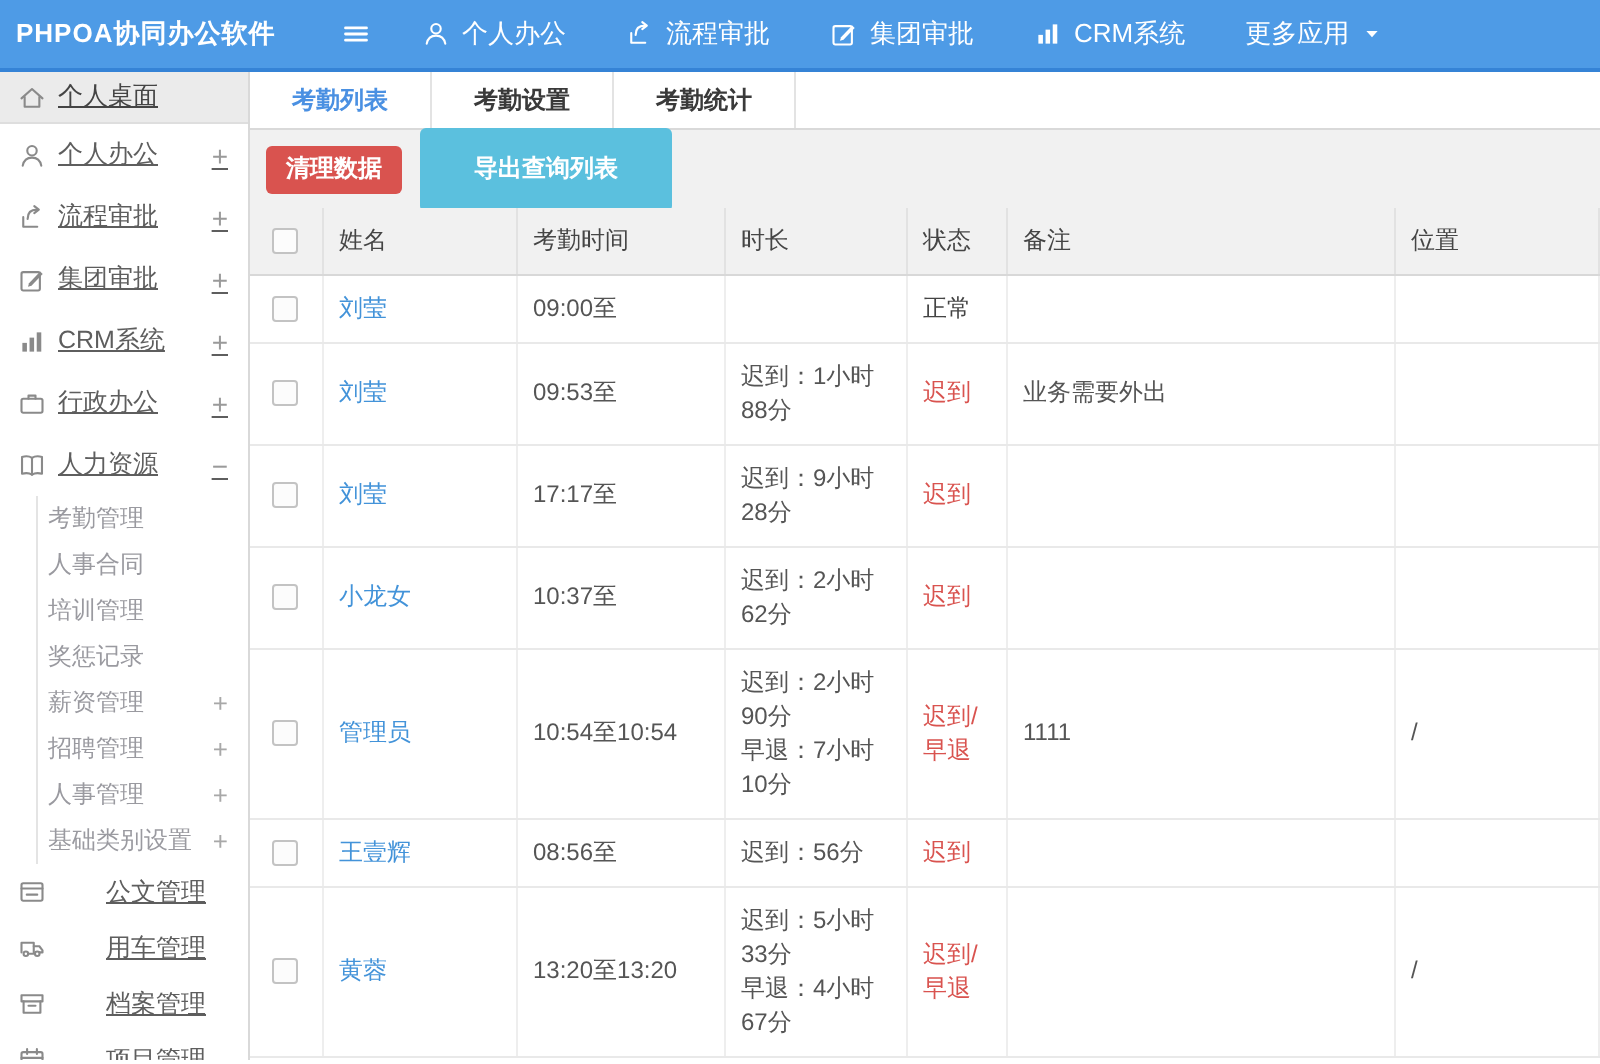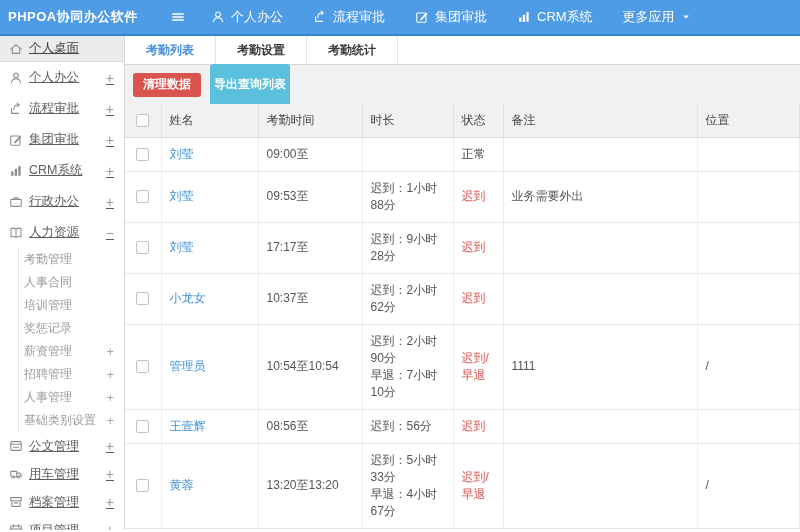--- a/index.html
+++ b/index.html
@@ -25,21 +25,21 @@
 
   
   .sidebar { width:125px; min-width:125px; background:#fff; border-right:1px solid #d9d9d9;
              overflow:hidden; }
   .sb-item { height:31px; display:flex; align-items:center; padding:0 8px 0 9px;
              font-size:12.5px; color:#5e5e5e; cursor:pointer; white-space:nowrap;text-decoration:underline; }
   .sb-item .ic { color:#8a8a8a; margin-right:6px; }
   .sb-item .lbl { flex:1; }
   .sb-item .tog { color:#9a9a9a; font-size:14px; padding-right:2px; }
   .sb-item.active { height:26px; background:#ebebeb; border-bottom:1px solid #dedede; color:#444; }
-  .sb-item.sm { height:28px; }
+  .sb-item.sm { height:28px;gap:24px; }
   .sb-sub { margin-left:18px; border-left:1px solid #e4e4e4; }
   .sb-sub-item { height:23px; display:flex; align-items:center; padding-left:5px; padding-right:10px;
                  font-size:12px; color:#9a9aa0; cursor:pointer; white-space:nowrap; }
   .sb-sub-item .lbl { flex:1; }
   .sb-sub-item .tog { color:#a8a8a8; font-size:13px; }
 
   
   .main { flex:1; overflow:hidden; display:flex; flex-direction:column; }
   .tabbar { height:29px; min-height:29px; display:flex; border-bottom:1px solid #d9d9d9; background:#fff; }
   .tab { padding:0 21px; line-height:28px; font-size:12px; font-weight:bold; color:#3a3a3a;
@@ -56,21 +56,21 @@
                 background:#ececec; font-size:12px; padding:0 4px; outline:none; }
   .date-input.to { width:68px; }
   .to-label { margin-left:11px; margin-right:0; font-weight:normal; }
   .btn { border:none; border-radius:3px; color:#fff; font-size:12px; font-weight:bold;
          cursor:pointer; white-space:nowrap; font-family:inherit; }
   .btn-query { margin-left:12px; width:46px; height:24px; background:var(--query-btn); }
 
   .toolbar { height:39px; min-height:39px; background:#f1f1f1; display:flex; align-items:center;
              padding-left:8px; gap:9px; }
   .btn-danger { background:var(--danger); height:24px; padding:0 10px; }
-  .btn-info { background:var(--info); height:42px; padding:0 4px;text-align:center; }
+  .btn-info { background:var(--info); height:42px; padding:0 27px;text-align:center; }
 
   
   .tablewrap { flex:1; overflow:hidden; background:#fff; }
   table { width:100%; border-collapse:collapse; table-layout:fixed; font-size:12px; color:#555; }
   thead th { background:var(--header-bg); height:33px; text-align:left; font-weight:normal; color:#454545;
              padding:0 8px; border-bottom:1px solid #d8d8d8; border-right:1px solid #e2e2e2; }
   tbody td { padding:8px 8px; border-bottom:1px solid #e9e9e9; border-right:1px solid #eeeeee;
              vertical-align:middle; line-height:17px; background:#fff; }
   td.c-check, th.c-check { text-align:center; padding:0 6px; }
   .checkbox { display:inline-block; width:13px; height:13px; border:1px solid #c3c3c3; border-radius:2px;

